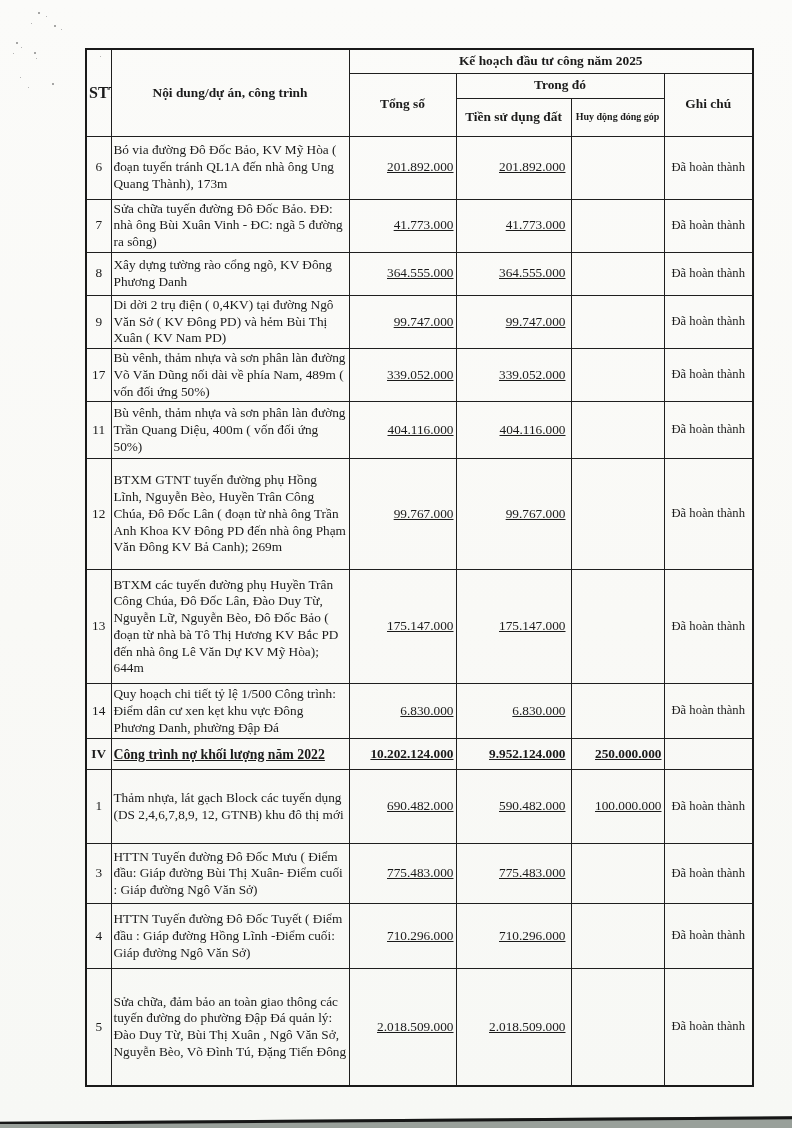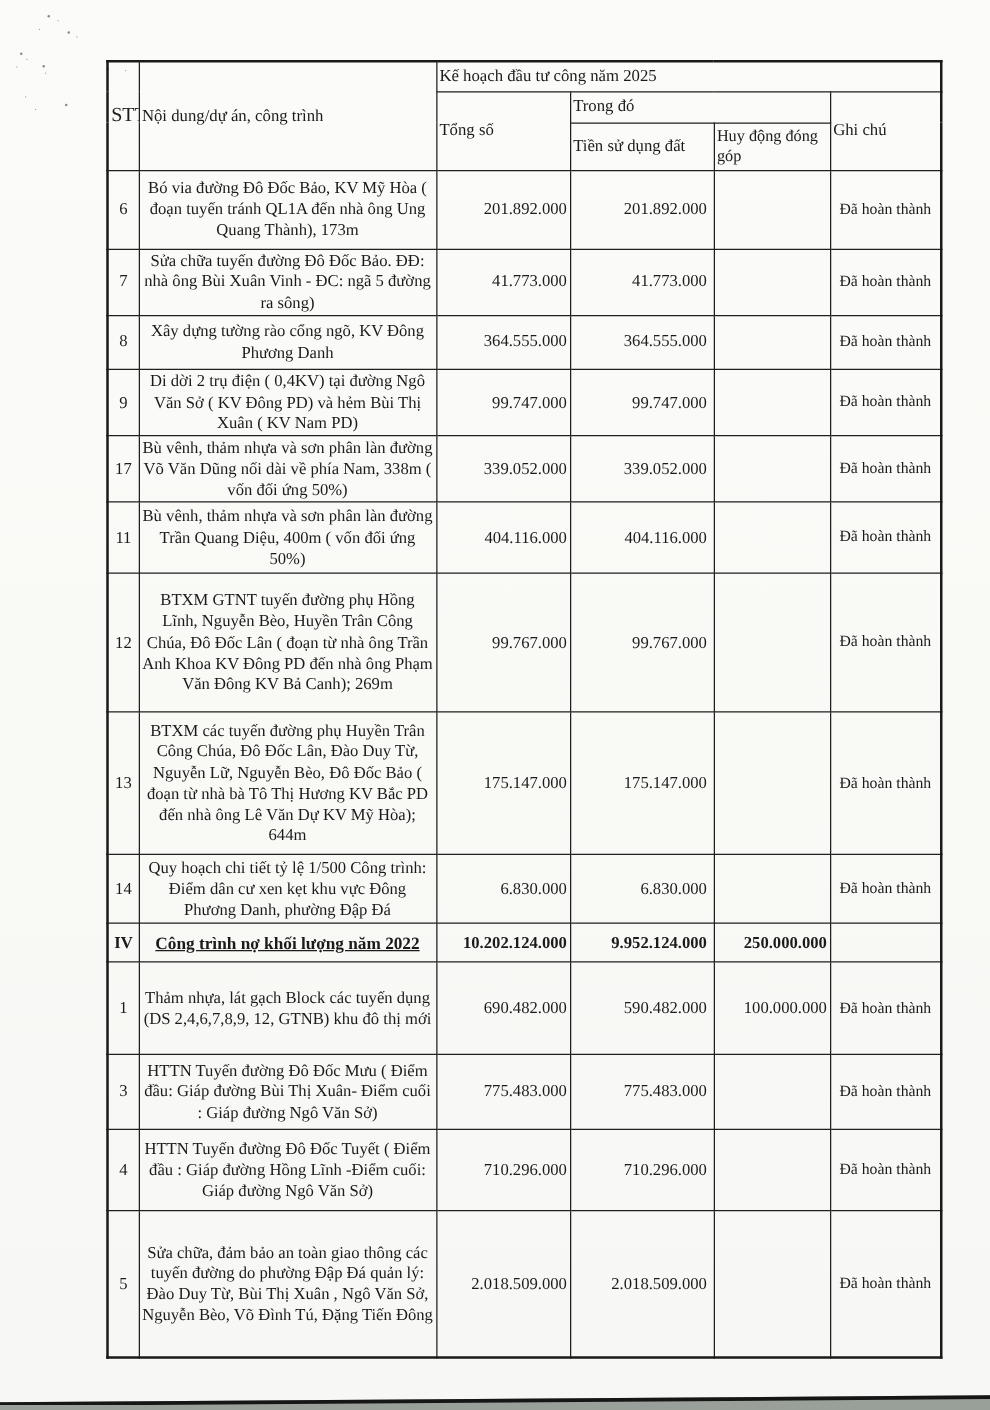--- a/index.html
+++ b/index.html
@@ -34,26 +34,26 @@
   table.doc col.w-total{width:107px;}
   table.doc col.w-land{width:115px;}
   table.doc col.w-contrib{width:93px;}
   table.doc col.w-note{width:89px;}
   table.doc td,table.doc th{
     border:1.6px solid #1f1f1f;
     padding:1px 2px;vertical-align:middle;
     overflow:hidden;
   }
   table.doc{border:2px solid #1a1a1a;}
-  thead th{font-weight:normal;text-align:left;font-size:13.4px;line-height:1.2;padding:1px 2px;}
+  thead th{font-weight:bold;text-align:center;font-size:13.4px;line-height:1.2;padding:1px 2px;}
   th.h-stt{font-size:16px;}
-  th.h-contrib{font-size:13px;}
+  th.h-contrib{font-size:10px;}
   td.c-stt{text-align:center;}
-  td.c-content{text-align:center;padding:2px 3px 2px 4px;}
-  td.c-num{text-align:right;padding-right:6px;font-variant-numeric:tabular-nums;}
+  td.c-content{text-align:left;padding:2px 3px 2px 4px;}
+  td.c-num{text-align:right;padding-right:6px;font-variant-numeric:tabular-nums;text-decoration:underline;}
   td.c-num.c-land{padding-right:5px;}
   td.c-num.c-contrib{padding-right:2px;}
   td.c-note{text-align:center;padding-left:4px;font-size:12.6px;}
   tr.bold-row td{font-weight:bold;}
   tr.bold-row td.c-content{font-size:13.8px;text-decoration:underline;}
 </style>
 </head>
 <body>
 
 <div class="paper"></div>
@@ -129,21 +129,21 @@
       <tr style="height: 52px;">
         <td class="c-stt">9</td>
         <td class="c-content">Di dời 2 trụ điện ( 0,4KV) tại đường Ngô Văn Sở ( KV Đông PD) và hẻm Bùi Thị Xuân ( KV Nam PD)</td>
         <td class="c-num">99.747.000</td>
         <td class="c-num c-land">99.747.000</td>
         <td class="c-num c-contrib"></td>
         <td class="c-note">Đã hoàn thành</td>
       </tr>
       <tr style="height: 53px;">
         <td class="c-stt">17</td>
-        <td class="c-content">Bù vênh, thảm nhựa và sơn phân làn đường Võ Văn Dũng nối dài về phía Nam, 338m ( vốn đối ứng  50%)</td>
+        <td class="c-content">Bù vênh, thảm nhựa và sơn phân làn đường Võ Văn Dũng nối dài về phía Nam, 489m ( vốn đối ứng  50%)</td>
         <td class="c-num">339.052.000</td>
         <td class="c-num c-land">339.052.000</td>
         <td class="c-num c-contrib"></td>
         <td class="c-note">Đã hoàn thành</td>
       </tr>
       <tr style="height: 57px;">
         <td class="c-stt">11</td>
         <td class="c-content">Bù vênh, thảm nhựa và sơn phân làn đường Trần Quang Diệu, 400m ( vốn đối ứng  50%)</td>
         <td class="c-num">404.116.000</td>
         <td class="c-num c-land">404.116.000</td>

